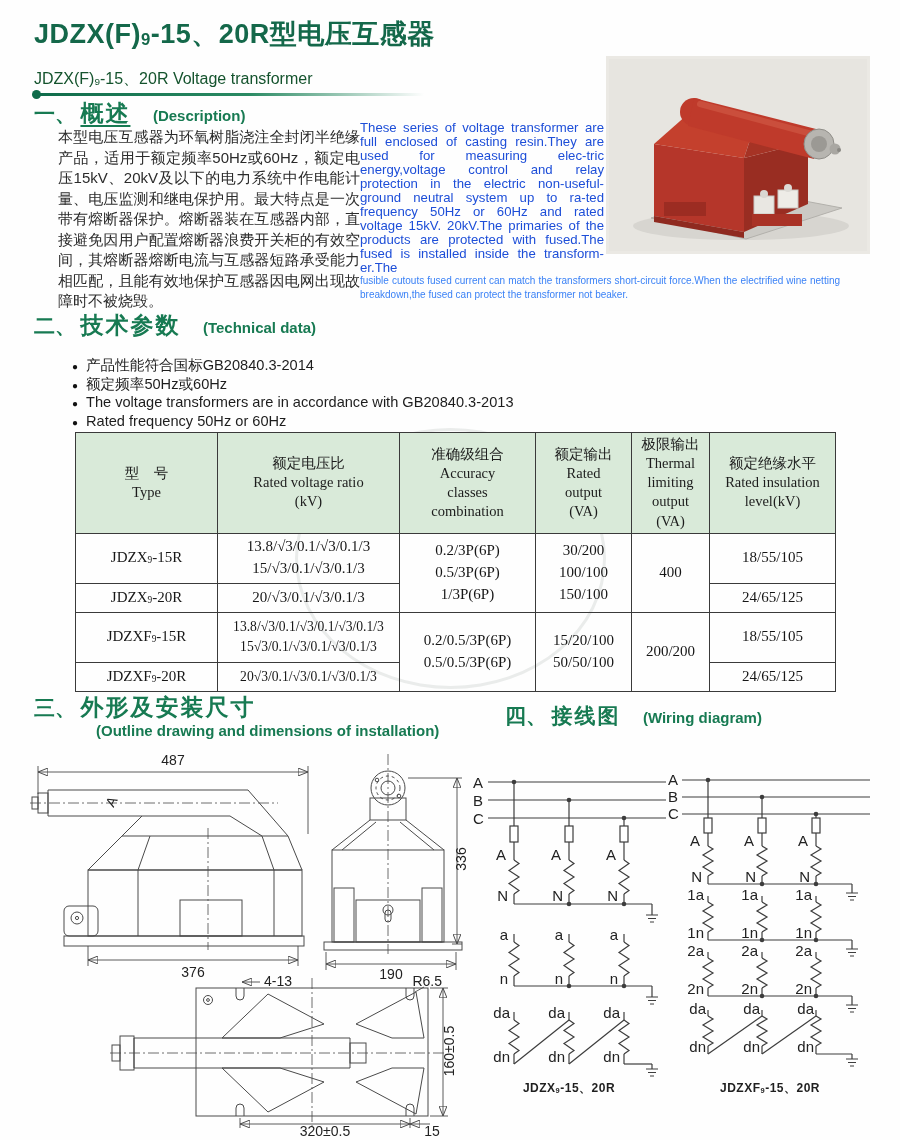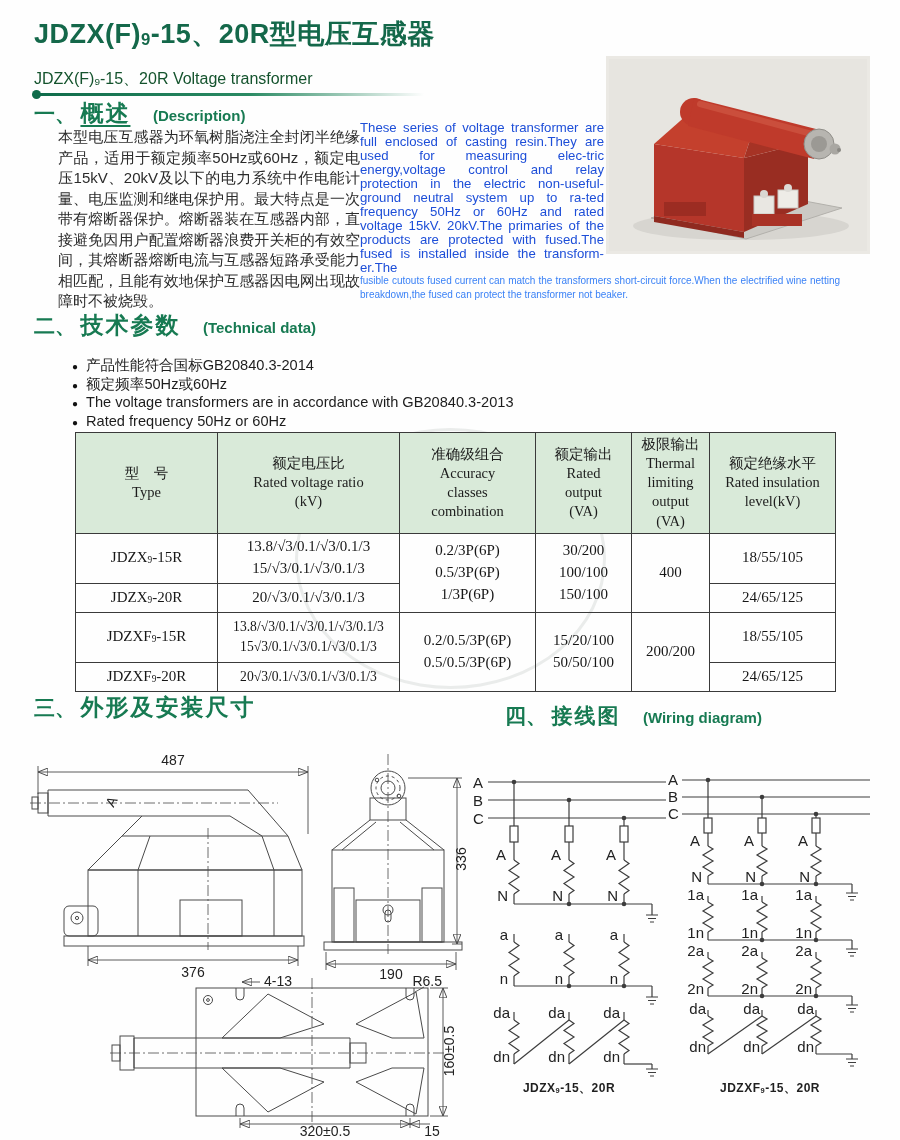--- a/index.html
+++ b/index.html
@@ -206,20 +206,21 @@
         <td>24/65/125</td>
       </tr>
     </tbody>
       </table>
   </div>
 
   <div class="sec-head" style="left:34px;top:692px;">
     <span class="sec-num">三、</span>
     <span class="sec-cn">外形及安装尺寸</span>
   </div>
+  <div class="sec-sub" style="left:96px;top:722px;">(Outline drawing and dimensions of installation)</div>
 
   <div class="sec-head" style="left:505px;top:702px;">
     <span class="sec-num">四、</span>
     <span class="sec-cn" style="font-size:21px">接线图</span>
     <span class="sec-en">(Wiring diagram)</span>
   </div>
 
   <svg class="draw" style="left:30px;top:748px;" width="290" height="232" viewBox="0 0 290 232">
     <defs>
         <marker id="sa" viewBox="0 0 10 8" refX="10" refY="4" markerWidth="11" markerHeight="9" orient="auto-start-reverse">

